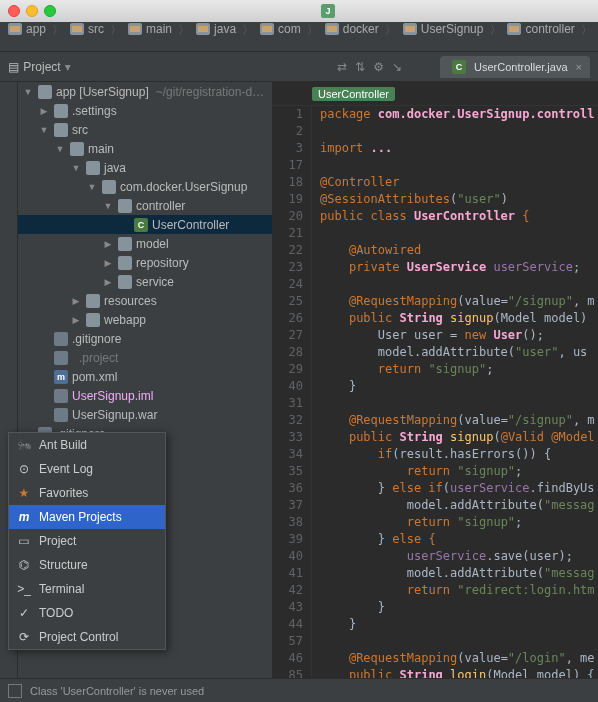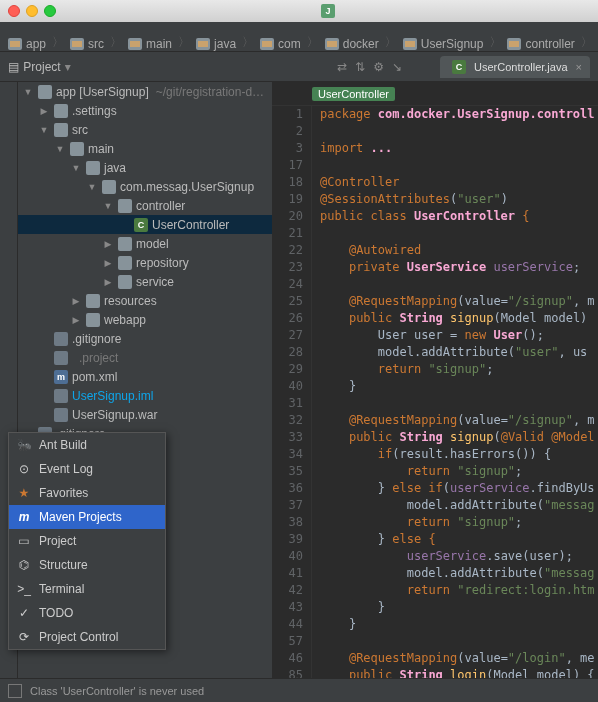--- a/index.html
+++ b/index.html
@@ -5,21 +5,21 @@
 * { margin: 0; padding: 0; box-sizing: border-box; }
 body { font-family: "Lucida Grande", "Segoe UI", sans-serif; font-size: 12px; background: #3c3f41; color: #bbb; width: 598px; height: 702px; overflow: hidden; position: relative; }
 .titlebar { background: linear-gradient(#e8e8e8, #d0d0d0); height: 22px; display: flex; align-items: center; padding: 0 8px; color: #333; font-size: 12px; }
 .traffic { display: flex; gap: 6px; margin-right: 10px; }
 .tl { width: 12px; height: 12px; border-radius: 50%; }
 .tl.r { background: #ff5f56; border: 1px solid #e0443e; }
 .tl.y { background: #ffbd2e; border: 1px solid #dea123; }
 .tl.g { background: #27c93f; border: 1px solid #1aab29; }
 .titlecenter { flex: 1; text-align: center; display: flex; align-items: center; justify-content: center; gap: 4px; }
 .jicon { width: 14px; height: 14px; background: #5a9e6f; border-radius: 2px; display: inline-flex; align-items: center; justify-content: center; color: #fff; font-size: 9px; font-weight: bold; }
-.breadcrumb { background: #3c3f41; height: 30px; display: flex; align-items: flex-end; padding: 0 4px; overflow: hidden; white-space: nowrap; border-bottom: 1px solid #2b2b2b; }
+.breadcrumb { background: #3c3f41; height: 30px; display: flex; align-items: flex-start; padding: 0 4px; overflow: hidden; white-space: nowrap; border-bottom: 1px solid #2b2b2b; }
 .bc-item { display: inline-flex; align-items: center; gap: 4px; padding: 0 4px; color: #aaa; }
 .bc-sep { color: #666; margin: 0 2px; }
 .folder-icon { width: 14px; height: 12px; background: #87939a; border-radius: 2px; position: relative; }
 .folder-icon.brown::before { content:""; position:absolute; top:3px; left:2px; width:10px; height:6px; background:#c9a26d; }
 .toolbar2 { background: #3c3f41; height: 30px; display: flex; align-items: center; padding: 0 8px; gap: 6px; border-bottom: 1px solid #2b2b2b; }
 .tb-label { display: flex; align-items: center; gap: 4px; }
 .tb-icons { margin-left: auto; display: flex; gap: 8px; color: #888; }
 .tb-icons span { cursor: pointer; }
 .main { display: flex; height: calc(702px - 22px - 30px - 30px - 24px); }
 .sidebar-tab { width: 18px; background: #3c3f41; border-right: 1px solid #2b2b2b; }
@@ -28,21 +28,21 @@
 .tree-row.sel { background: #0d293e; color: #fff; }
 .tw { width: 12px; text-align: center; color: #888; font-size: 9px; }
 .ind { display: inline-block; }
 .ticon { width: 14px; height: 14px; margin: 0 4px; border-radius: 2px; display: inline-flex; align-items: center; justify-content: center; font-size: 9px; }
 .ticon.mod { background: #87939a; }
 .ticon.cls { background: #4a7a3f; color: #fff; font-weight: bold; }
 .ticon.file { background: #6e7a85; }
 .ticon.m { background: #4e6e94; color: #fff; font-weight: bold; }
 .tree-label { color: #bbb; }
 .tree-label.dim { color: #787878; padding-left: 7px; }
-.tree-row.hl .tree-label { color: #0ea5e9; }
+.tree-row.hl .tree-label { color: #f0abfc; }
 .editor-area { flex: 1; background: #2b2b2b; display: flex; flex-direction: column; overflow: hidden; }
 .etab { background: #515658; padding: 4px 8px; display: flex; align-items: center; gap: 4px; color: #ddd; border-top-left-radius: 4px; border-top-right-radius: 4px; font-size: 11px; }
 .etab .x { color: #999; margin-left: 4px; }
 .crumb2 { height: 24px; background: #2b2b2b; display: flex; align-items: center; padding-left: 40px; color: #aaa; font-size: 11px; border-bottom: 1px solid #333; }
 .crumb2 .box { background: #468253; padding: 1px 6px; color: #fff; border-radius: 2px; }
 .code { flex: 1; display: flex; font-family: "Menlo", "Consolas", monospace; font-size: 12px; line-height: 17px; overflow: hidden; }
 .gutter { width: 40px; background: #2b2b2b; color: #606366; text-align: right; padding-right: 8px; border-right: 1px solid #333; }
 .gutter div { height: 17px; }
 .codecol { flex: 1; padding-left: 8px; white-space: pre; color: #a9b7c6; }
 .codecol div { height: 17px; }
@@ -168,21 +168,21 @@
       <div class="tree-row">
         <span class="ind" style="width: 48px;"></span>
         <span class="tw">▼</span>
         <span class="ticon mod"></span>
         <span class="tree-label">java</span>
       </div>
       <div class="tree-row">
         <span class="ind" style="width: 64px;"></span>
         <span class="tw">▼</span>
         <span class="ticon mod"></span>
-        <span class="tree-label">com.messag.UserSignup</span>
+        <span class="tree-label">com.docker.UserSignup</span>
       </div>
       <div class="tree-row">
         <span class="ind" style="width: 80px;"></span>
         <span class="tw">▼</span>
         <span class="ticon mod"></span>
         <span class="tree-label">controller</span>
       </div>
       <div class="tree-row sel">
         <span class="ind" style="width: 96px;"></span>
         <span class="tw"></span>

